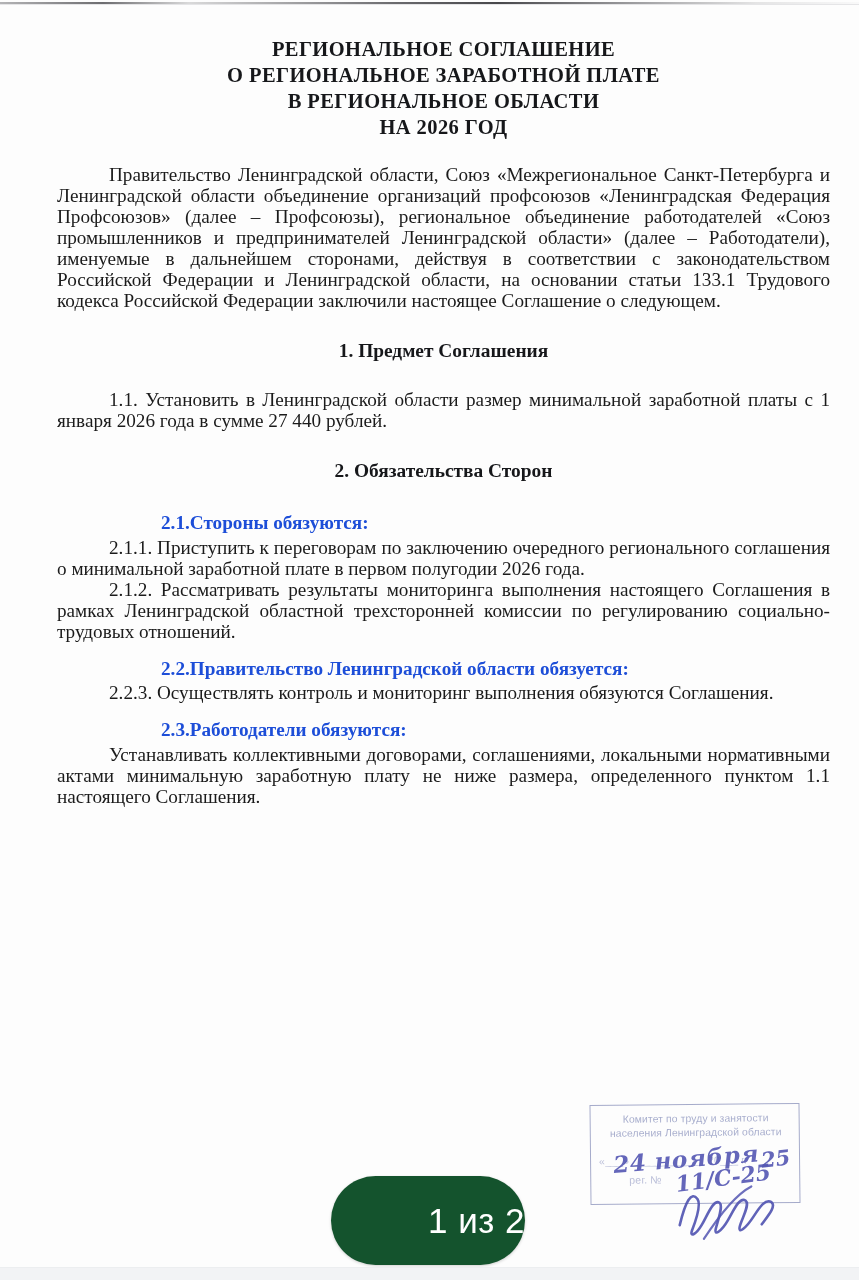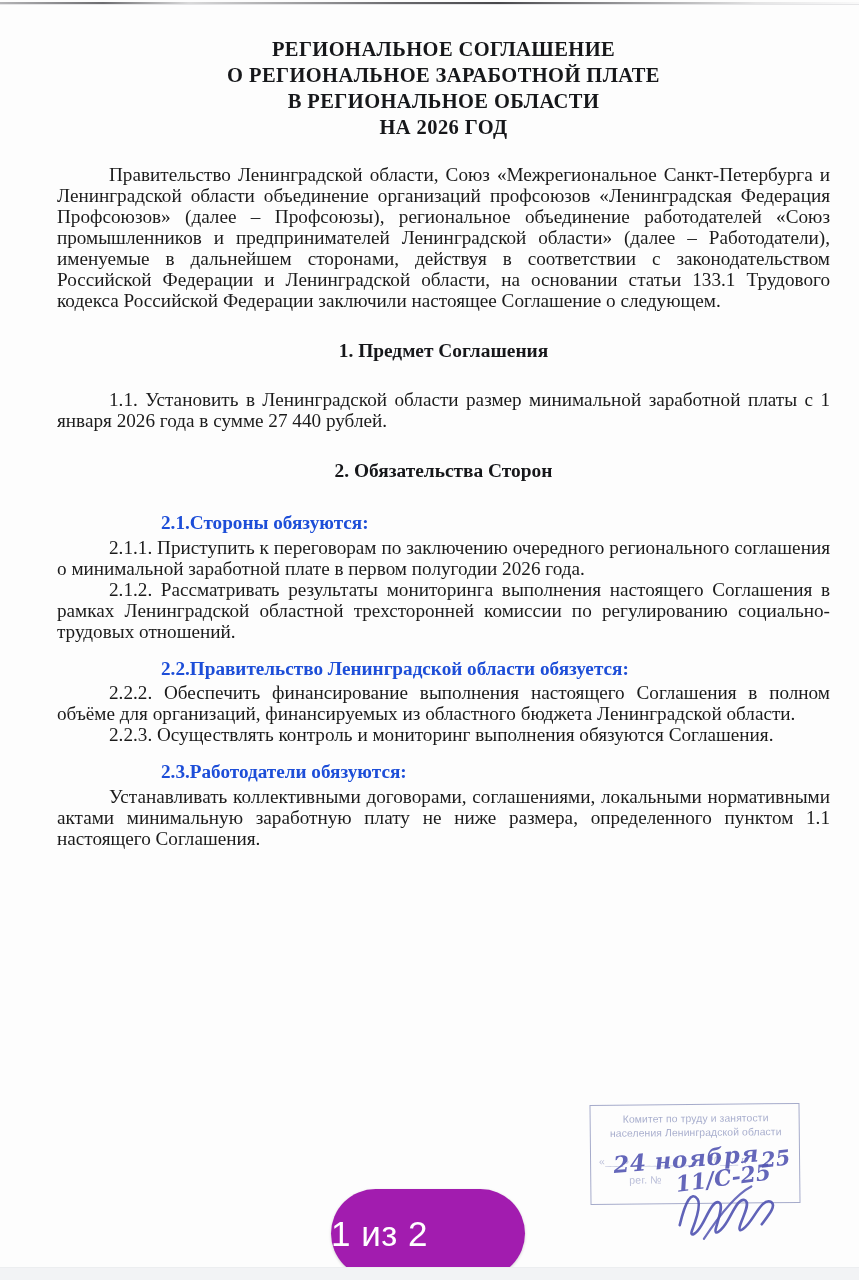--- a/index.html
+++ b/index.html
@@ -217,27 +217,26 @@
     pointer-events: none;
   }
 
   
   .page-pill {
     position: absolute;
     left: 331px;
     top: 1176px;
     width: 194px;
     height: 89px;
-    background: #a21caf;
+    background: #14532d;
     border-radius: 46px;
     display: flex;
     align-items: center;
-    justify-content: flex-start;
+    justify-content: flex-end;
     box-shadow: 0 1px 3px rgba(0,0,0,0.18);
-    margin-top: 13px;
   }
   .page-pill-label {
     color: #ffffff;
     font-family: "Liberation Sans", sans-serif;
     font-size: 35px;
     letter-spacing: 0.5px;
     line-height: 1;
   }
 </style>
 </head>
@@ -279,21 +278,20 @@
       <span class="numtab">2.1.</span><span>Стороны обязуются:</span>
     </p>
     <p class="para indent">2.1.1. Приступить к переговорам по заключению очередного регионального соглашения о минимальной заработной плате в первом полугодии 2026 года.</p>
     <p class="para indent">2.1.2. Рассматривать результаты мониторинга выполнения настоящего Соглашения в рамках Ленинградской областной трехсторонней комиссии по регулированию социально-трудовых отношений.</p>
 
     <div class="gap-small"></div>
 
     <p class="sub-head">
       <span class="numtab">2.2.</span><span>Правительство Ленинградской области обязуется:</span>
     </p>
-    <p class="para indent">2.2.2. Обеспечить финансирование выполнения настоящего Соглашения в полном объёме для организаций, финансируемых из областного бюджета Ленинградской области.</p>
     <p class="para indent">2.2.3. Осуществлять контроль и мониторинг выполнения обязуются Соглашения.</p>
 
     <div class="gap-small"></div>
 
     <p class="sub-head">
       <span class="numtab">2.3.</span><span>Работодатели обязуются:</span>
     </p>
     <p class="para indent">Устанавливать коллективными договорами, соглашениями, локальными нормативными актами минимальную заработную плату не ниже размера, определенного пунктом 1.1 настоящего Соглашения.</p>
 
   </div>

